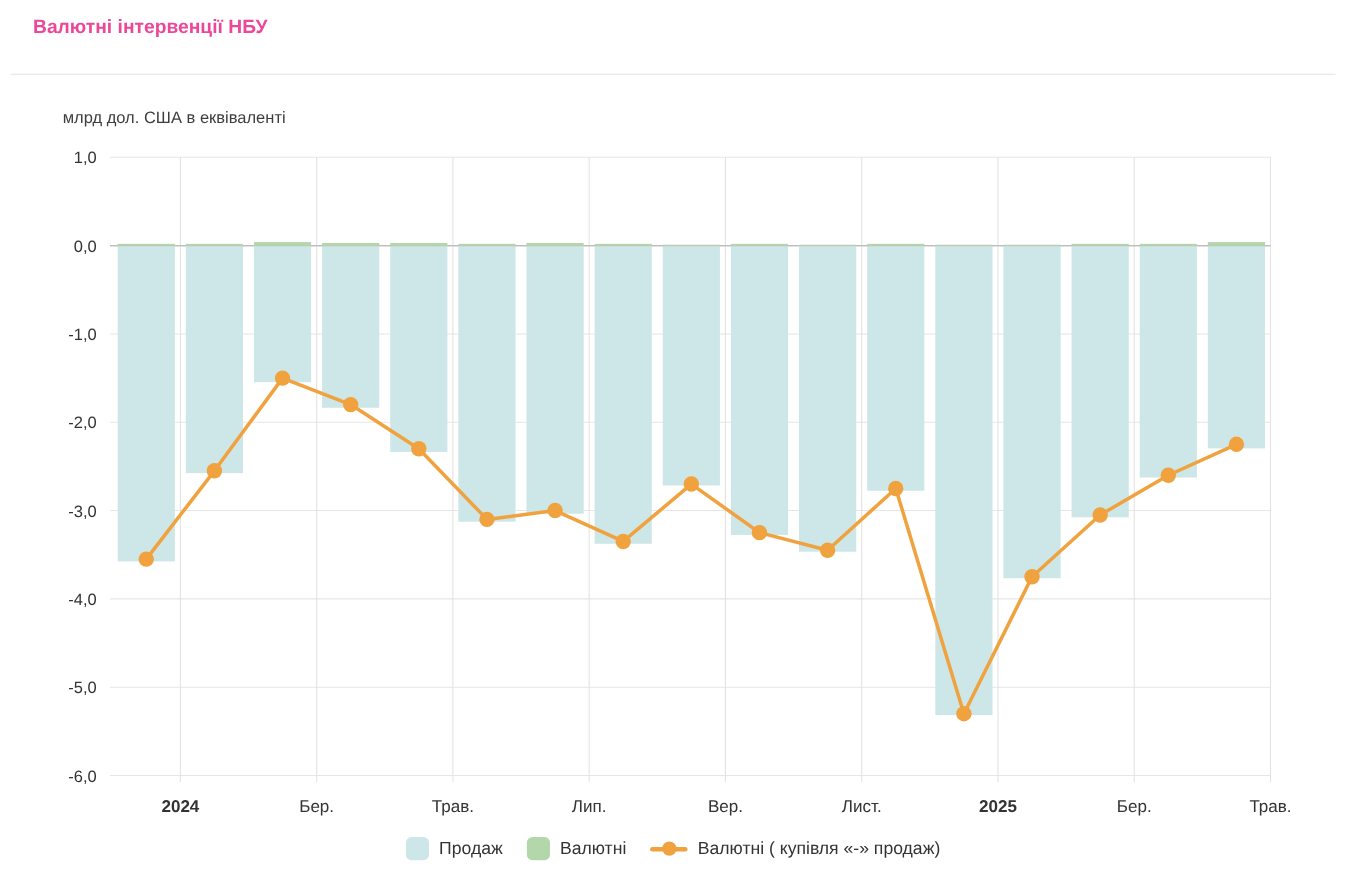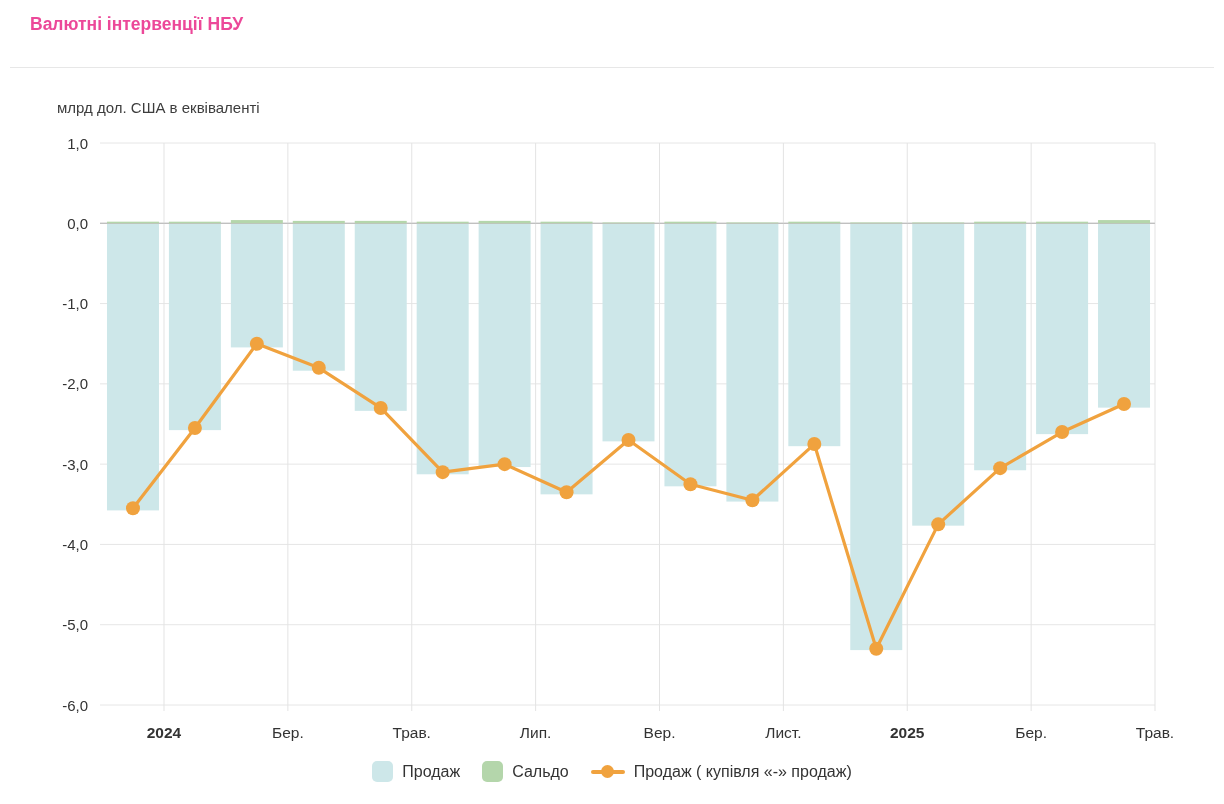--- a/index.html
+++ b/index.html
@@ -116,23 +116,23 @@
       <circle cx="1124.0294117647059" cy="403.92857142857144" r="7" fill="#f0a23e"></circle>
     </svg>
 
   <div class="legend">
     <div class="legend-item">
       <span class="swatch" id="sw-prodazh" style="background: rgb(205, 231, 233);"></span>
       <span>Продаж</span>
     </div>
     <div class="legend-item">
       <span class="swatch" id="sw-kupivlia" style="background: rgb(180, 214, 171);"></span>
-      <span>Сальдо</span>
+      <span>Валютні</span>
     </div>
     <div class="legend-item">
       <span class="legend-line">
         <span class="bar" id="saldo-bar" style="background: rgb(240, 162, 62);"></span>
           <span class="dot" id="saldo-dot" style="background: rgb(240, 162, 62);"></span>
       </span>
-      <span>Продаж ( купівля «-» продаж)</span>
+      <span>Валютні ( купівля «-» продаж)</span>
     </div>
   </div>
 </div>
 
 </body></html>

